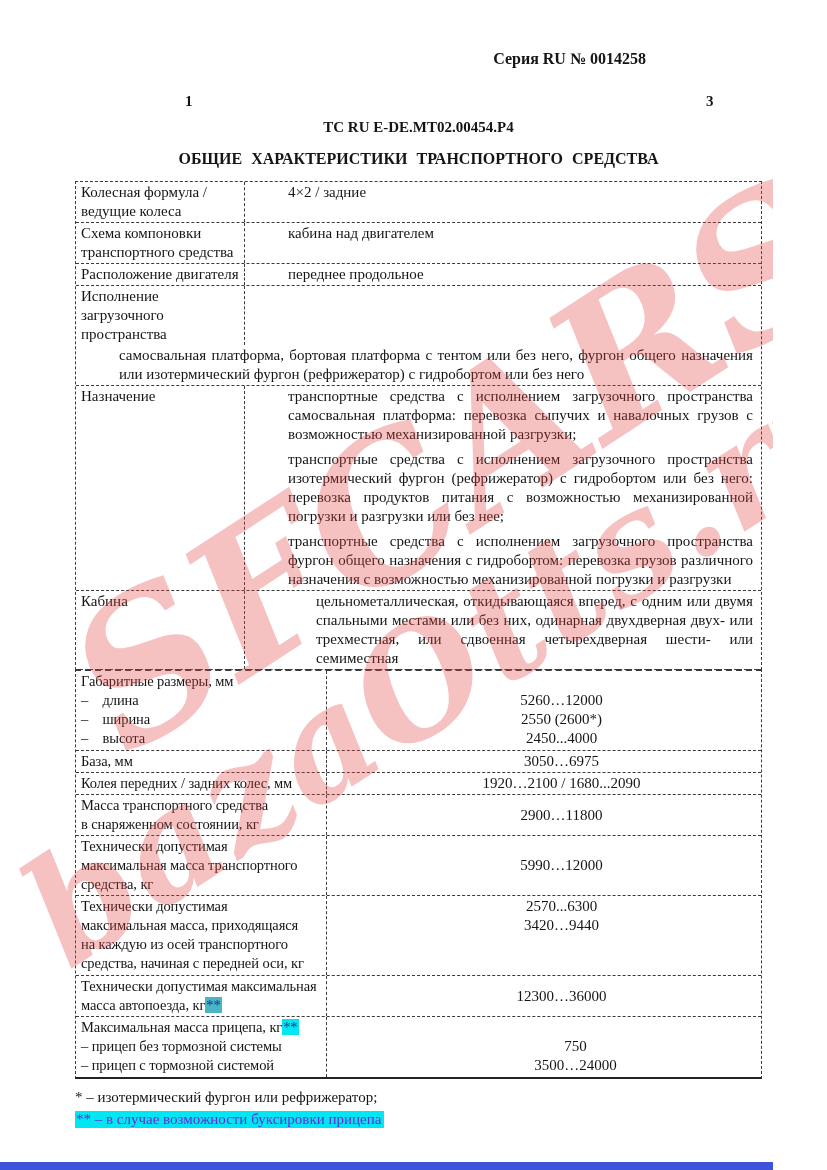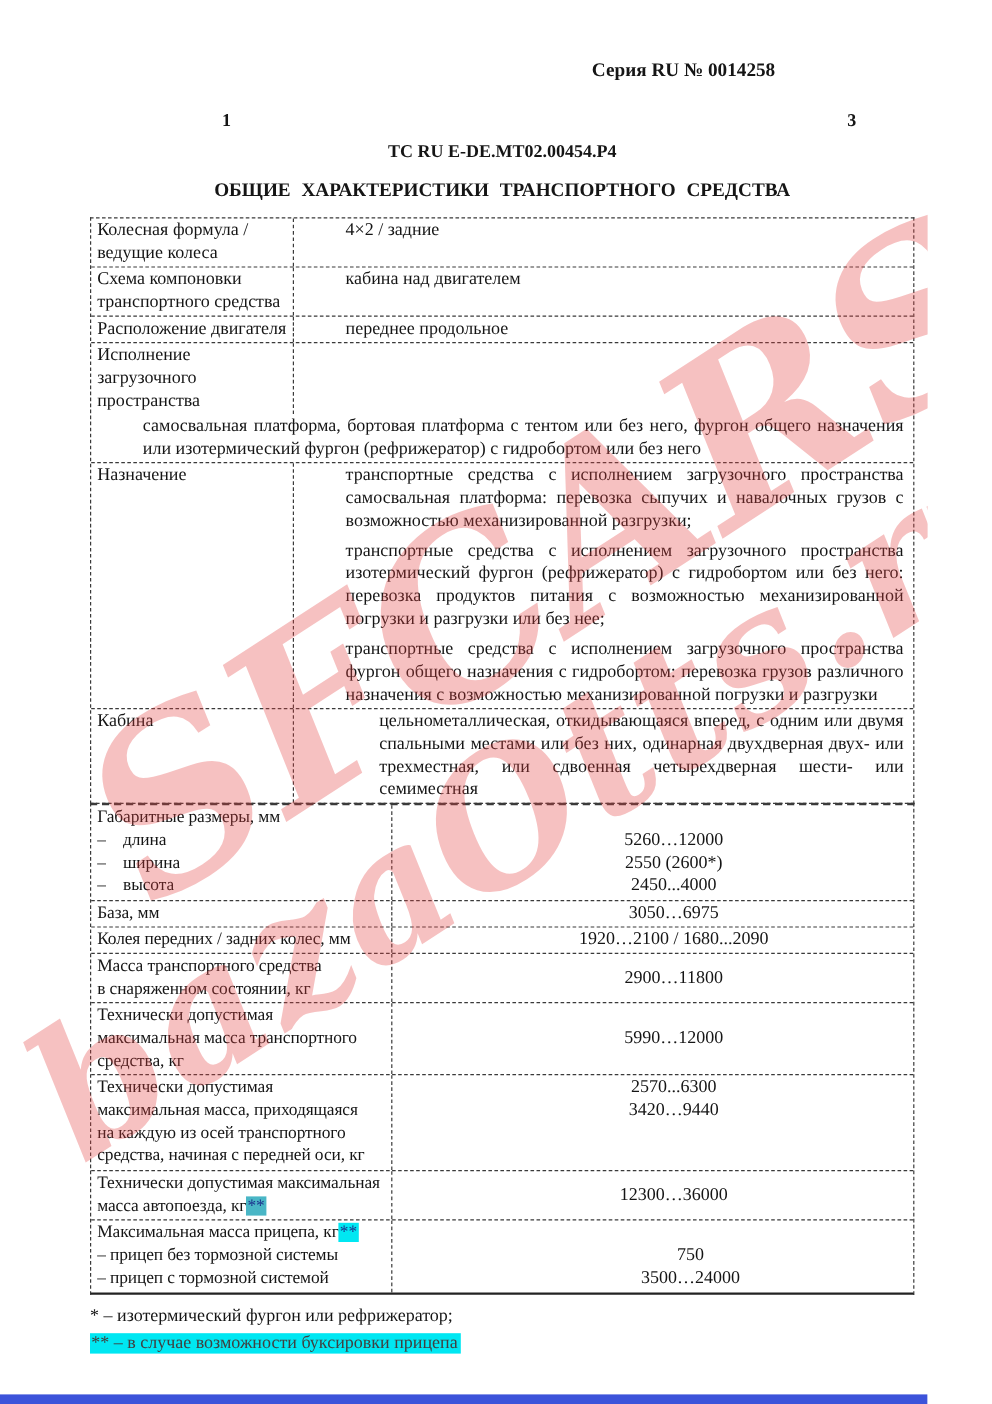--- a/index.html
+++ b/index.html
@@ -47,21 +47,21 @@
   .voffset { justify-content:flex-start !important; padding-top:20px !important; }
   
   .r-a0 { min-height:41px; } .r-a1 { min-height:41px; } .r-a2 { min-height:22px; }
   .r-a3 { min-height:60px;flex-direction:column; } .r-a4 { min-height:202px; } .r-a5 { min-height:60px; }
   .r-b0 { min-height:80px; } .r-b1 { min-height:22px; } .r-b2 { min-height:22px; }
   .r-b3 { min-height:41px; } .r-b4 { min-height:60px; } .r-b5 { min-height:80px; }
   .r-b6 { min-height:41px; } .r-b7 { min-height:60px; }
   
   .hl-teal { background:#49b6c6; color:#1b2f8c; padding:0 1px; }
   .hl-cyan { background:#00e7f2; color:#1b2f8c; padding:0 1px; }
-  .hl-cyan-line { background:#00e7f2; color:#404040; padding:0 3px 1px 1px; }
+  .hl-cyan-line { background:#00e7f2; color:#6d28d9; padding:0 3px 1px 1px; }
   
   .footnotes { margin-top:7px; font-size:15px; line-height:22px; }
   
   .wm {
     position:absolute; font-family:"DejaVu Serif", serif; font-style:italic;
     font-weight:bold; color:rgba(226,62,62,0.32); pointer-events:none;
     white-space:nowrap; z-index:5; line-height:1; text-align:center;
   }
   .wm1 { font-size:190px; left:30px;  top:400px; width:760px; transform:rotate(-33deg); }
   .wm2 { font-size:148px; left:-35px; top:600px; width:930px; transform:rotate(-33deg); letter-spacing:2px; }

